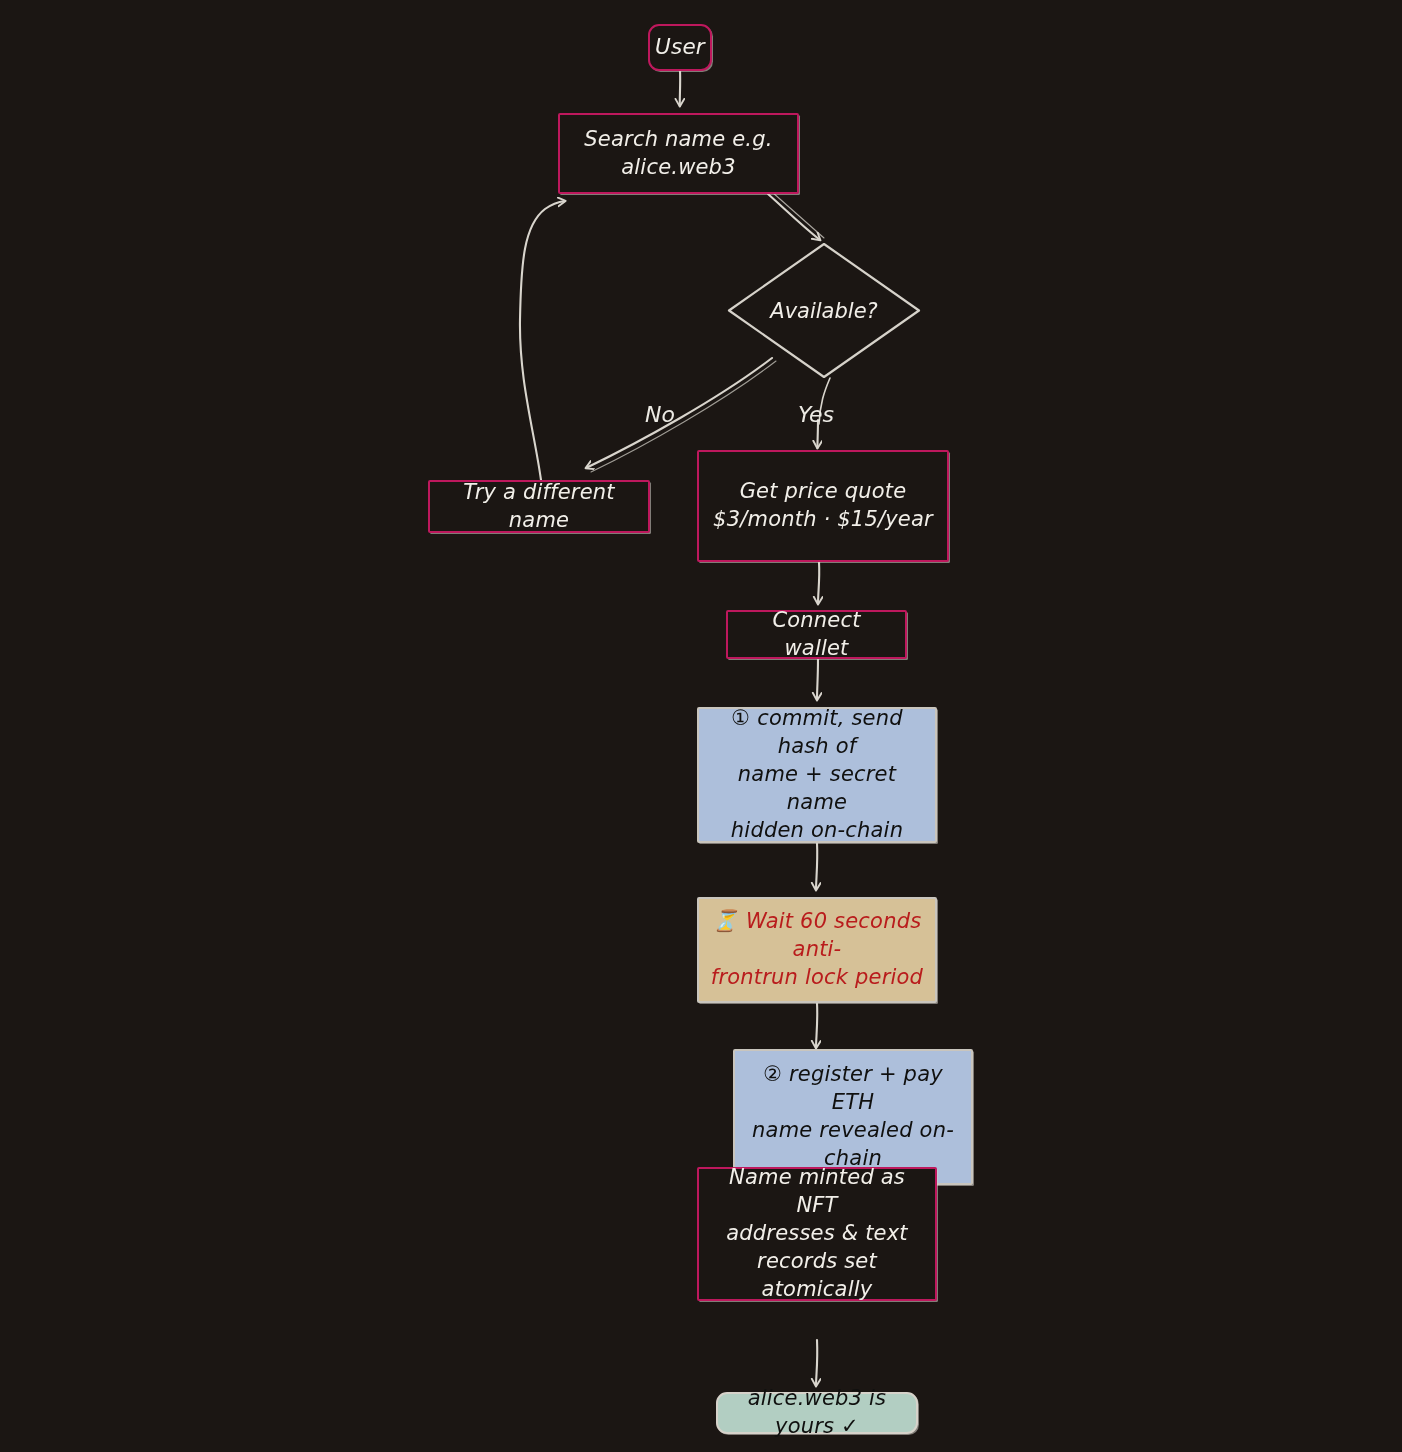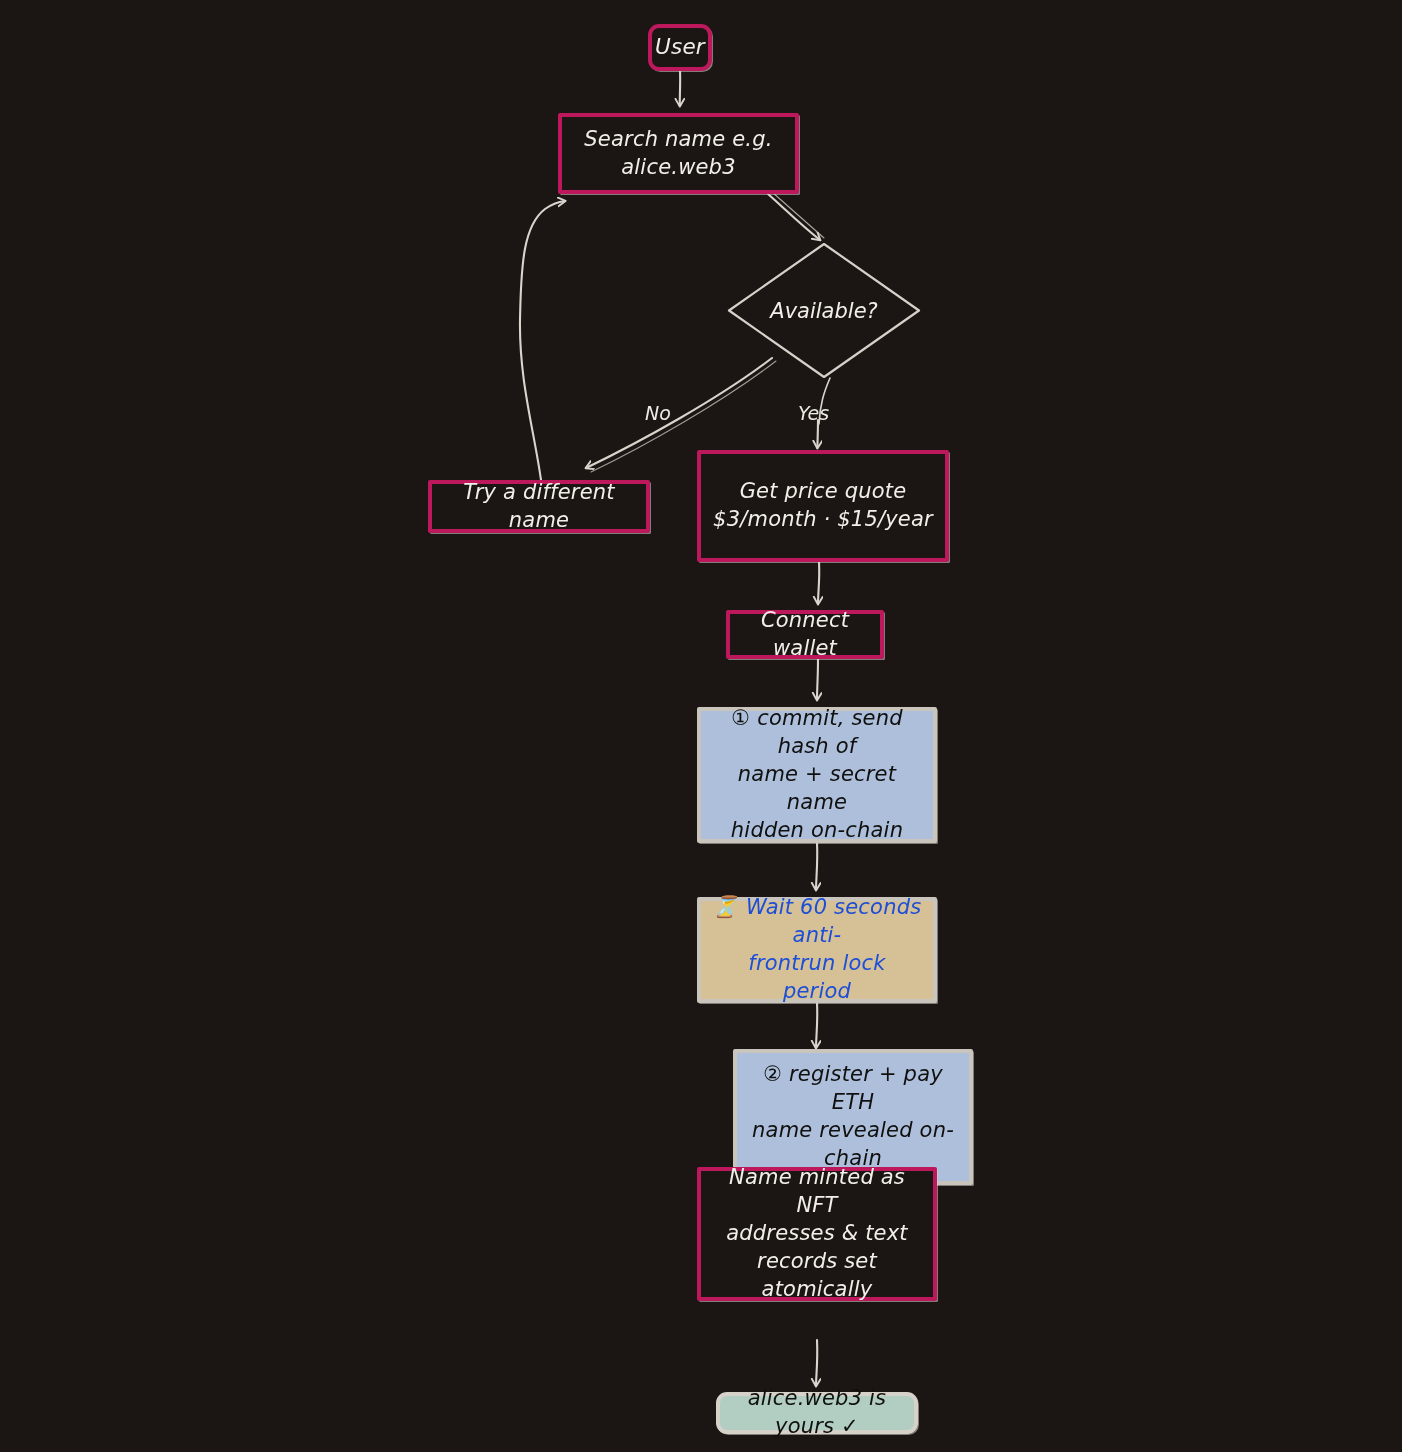--- a/index.html
+++ b/index.html
@@ -35,37 +35,37 @@
     user-select: none;
   }
   .node .txt {
     display: block;
     white-space: pre-line;
     padding: 0 10px;
   }
   
   .rect {
     background: #1b1613;
-    border: 4px solid #be185d;
+    border: 2px solid #be185d;
     border-radius: 2px;
     box-shadow: 1.5px 1.5px 0 -0.5px rgba(214,210,202,0.55);
   }
   .rounded {
     border-radius: 11px;
   }
   .fill-blue {
     background: #adbfdb;
     border-color: #c9c5bd;
     color: #10100f;
     text-align: center;
   }
   .fill-tan {
     background: #d6c197;
     border-color: #c9c5bd;
-    color: #1d4ed8;
+    color: #b91c1c;
   }
   .fill-green {
     background: #b2cec2;
     border-color: #d6d2ca;
     color: #10100f;
   }
   
   .diamond {
     position: absolute;
     z-index: 3;
@@ -87,21 +87,21 @@
   .edge-label {
     position: absolute;
     color: #eceae4;
     font-style: italic;
     z-index: 4;
     user-select: none;
     white-space: nowrap;
   }
   .fs-22 { font-size: 21.5px; }
   .fs-21 { font-size: 21px; }
-  .fs-19 { font-size: 19px; text-align: right; }
+  .fs-19 { font-size: 22px; text-align: right; }
   .hand {
     font-family: "DejaVu Sans", sans-serif;
     font-style: italic;
     font-weight: 400;
   }
 </style>
 </head>
 <body>
 
 <svg id="canvas" viewBox="0 0 1402 1452" xmlns="http://www.w3.org/2000/svg">
@@ -165,21 +165,21 @@
 
 <div class="node rect hand fs-21" style="left:428px; top:480px; width:222px; height:53px;">
   <span class="txt">Try a different name</span>
 </div>
 
 <div class="node rect hand fs-21" style="left:697px; top:450px; width:252px; height:112px;">
   <span class="txt">Get price quote
 $3/month · $15/year</span>
 </div>
 
-<div class="node rect hand fs-21" style="left:726px; top:610px; width:158px; height:49px;">
+<div class="node rect hand fs-21" style="left:726px; top:610px; width:181px; height:49px;">
   <span class="txt">Connect wallet</span>
 </div>
 
 <div class="node rect fill-blue hand fs-21" style="left:697px; top:707px; width:240px; height:136px;">
   <span class="txt">① commit, send hash of
 name + secret name
 hidden on-chain</span>
 </div>
 
 <div class="node rect fill-tan hand fs-21" style="left:697px; top:897px; width:240px; height:106px;">

